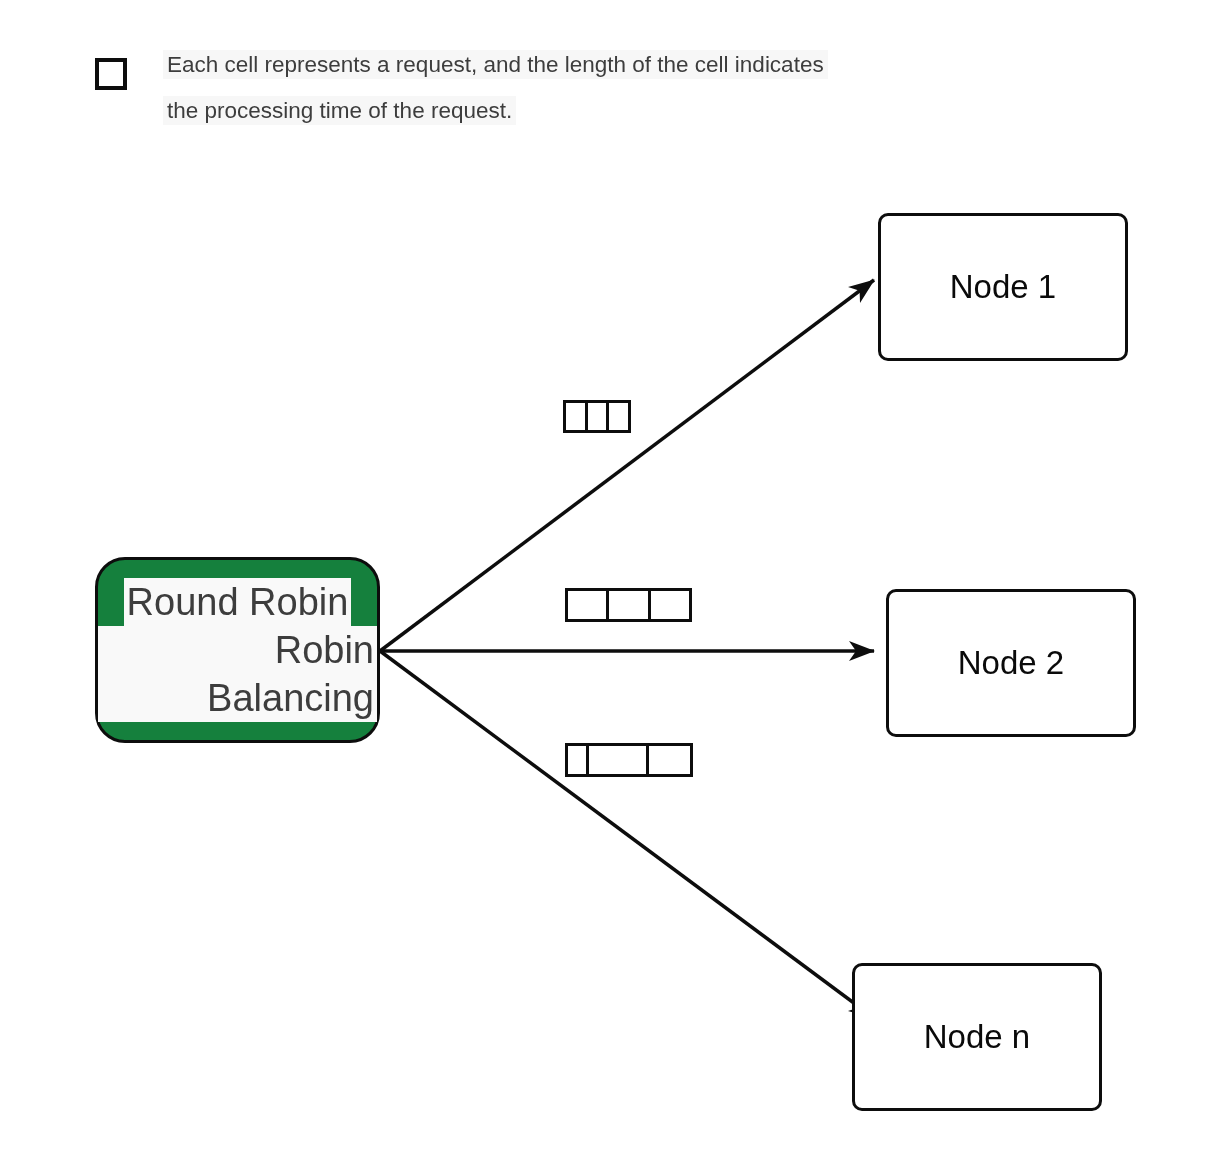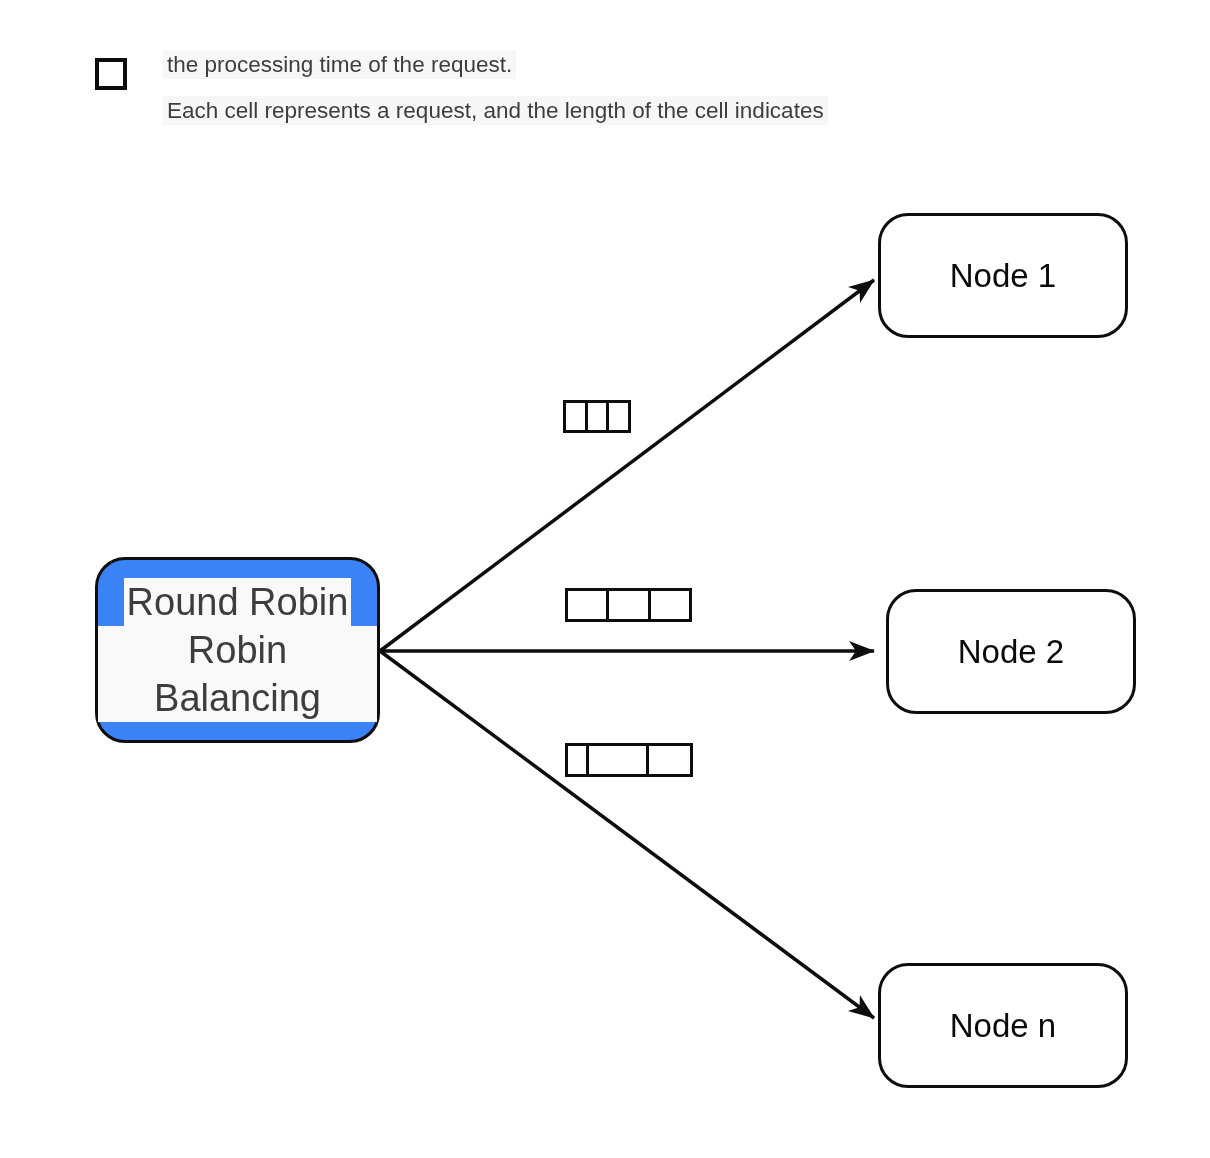--- a/index.html
+++ b/index.html
@@ -37,45 +37,45 @@
   
   .arrows { position: absolute; left: 0; top: 0; pointer-events: none; }
   .arrow-line { stroke: #0d0d0d; stroke-width: 3.5; fill: none; }
 
   
   .source-box {
     position: absolute; left: 95px; top: 557px;
     width: 285px; height: 186px;
     border: 3.5px solid #0d0d0d;
     border-radius: 30px;
-    background: #3b82f6;
+    background: #15803d;
     box-sizing: border-box;
     display: flex; flex-direction: column;
     align-items: center; justify-content: center;
     font-size: 38px; line-height: 48px;
     color: #3d3d3d;
-    text-align: center;
+    text-align: right;
   }
   .source-box .hl { background: #f9f9f9; padding: 0 3px; }
 
   
   .node-box {
     position: absolute;
-    width: 250px; height: 125px;
+    width: 250px; height: 148px;
     border: 3px solid #0d0d0d;
-    border-radius: 30px;
+    border-radius: 10px;
     background: #ffffff;
     box-sizing: border-box;
     display: flex; align-items: center; justify-content: center;
     font-size: 33px;
     color: #0a0a0a;
   }
   .node-1 { left: 878px; top: 213px; }
   .node-2 { left: 878px; top: 589px; margin-left: 8px; }
-  .node-n { left: 878px; top: 963px; justify-content: center; }
+  .node-n { left: 852px; top: 963px; justify-content: center; }
 
   
   .cells {
     position: absolute;
     display: flex;
     border: 3.5px solid #0d0d0d;
     background: #ffffff;
     box-sizing: border-box;
   }
   .cells-1 { left: 563px; top: 400px; width: 68px;  height: 33px; }
@@ -96,22 +96,22 @@
       </marker>
     </defs>
     <line class="arrow-line" x1="380" y1="651" x2="874" y2="280" marker-end="url(#ah)"></line>
     <line class="arrow-line" x1="380" y1="651" x2="874" y2="651" marker-end="url(#ah)"></line>
     <line class="arrow-line" x1="380" y1="651" x2="874" y2="1018" marker-end="url(#ah)"></line>
   </svg>
 
   <div class="legend">
     <span class="legend-square"></span>
     <div class="legend-text">
+      <div><span class="hl">Each cell represents a request, and the length of the cell indicates</span></div>
       <div><span class="hl">the processing time of the request.</span></div>
-      <div><span class="hl">Each cell represents a request, and the length of the cell indicates</span></div>
     </div>
   </div>
 
   <div class="source-box">
     <span class="hl">Round Robin</span>
     <span class="hl">Robin Balancing</span>
   </div>
 
   <div class="node-box node-1">
     <span>Node 1</span>

